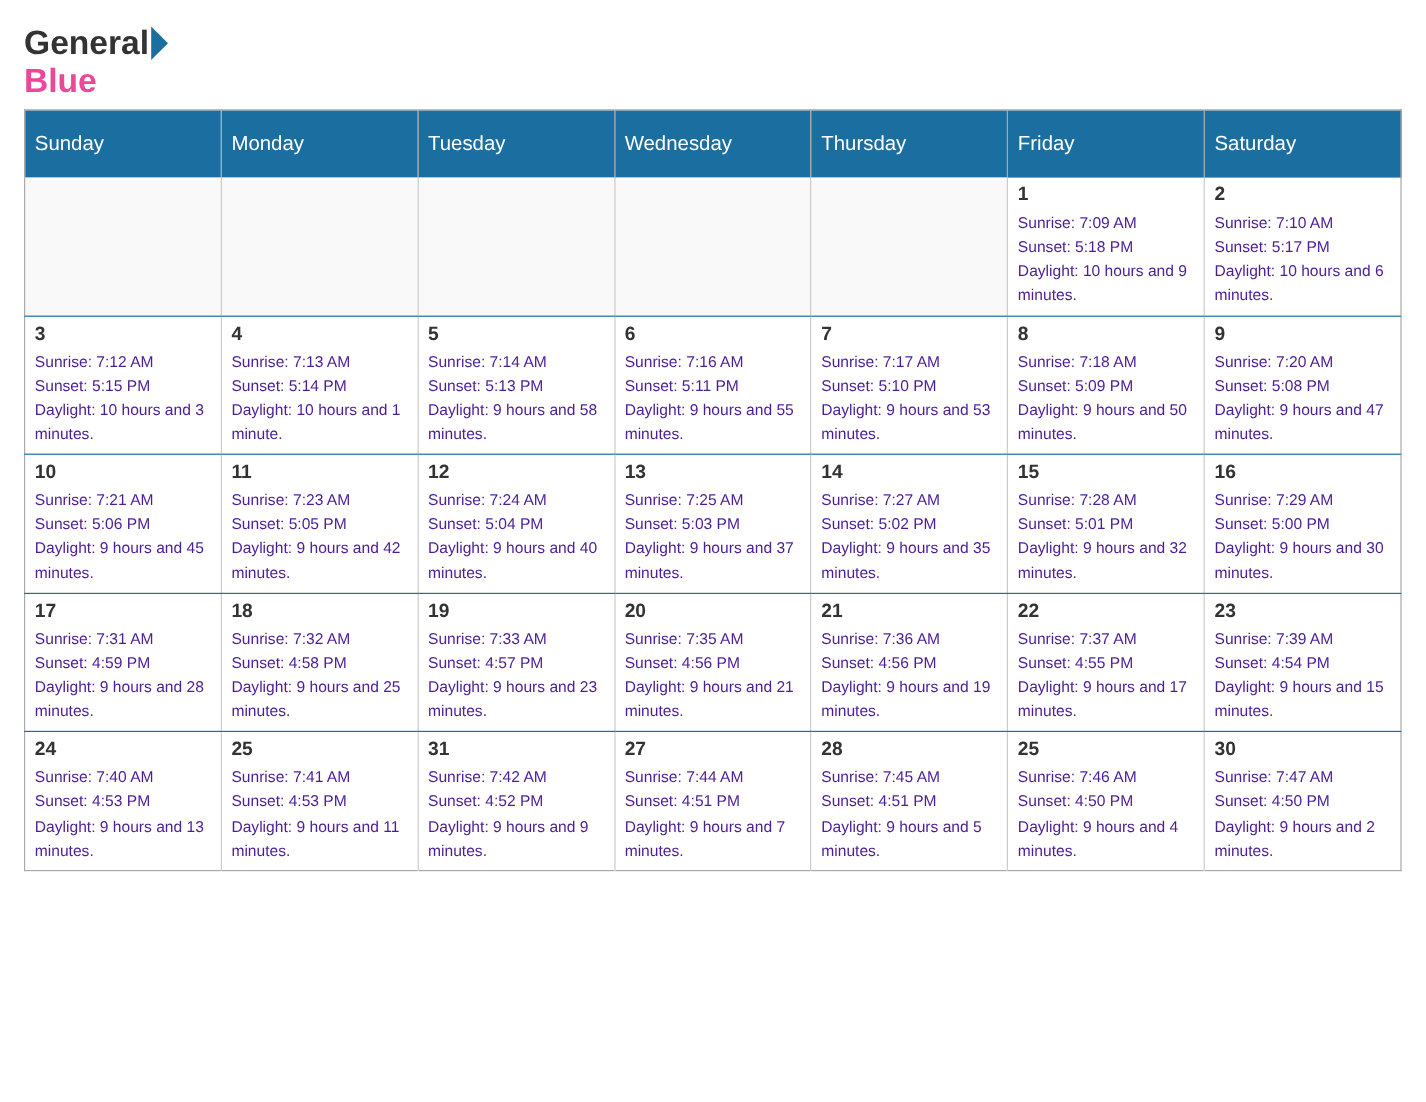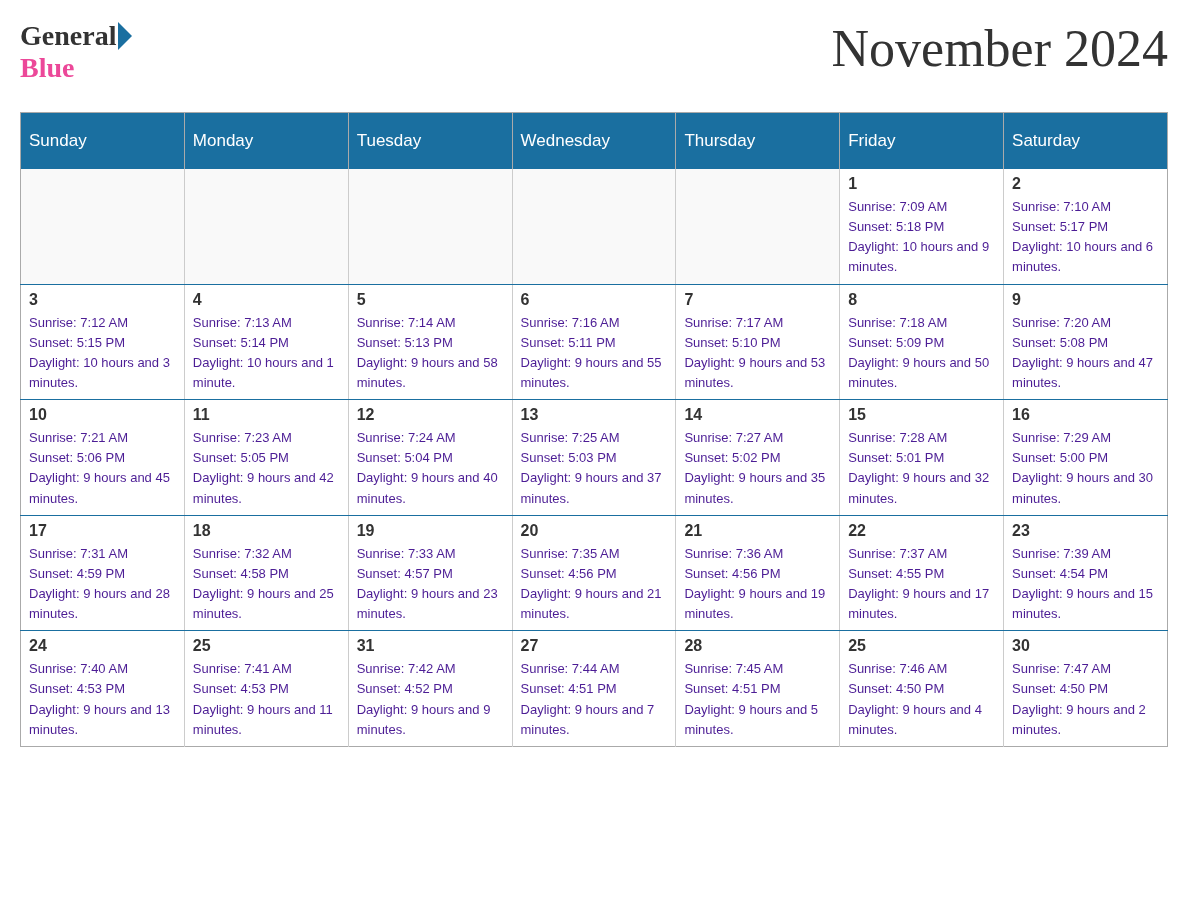--- a/index.html
+++ b/index.html
@@ -7,22 +7,21 @@
       font-family: Arial, sans-serif;
       background: #fff;
       padding: 20px;
       width: 1188px;
       min-height: 918px;
     }
     .header {
       display: flex;
       justify-content: space-between;
       align-items: flex-start;
-      margin-bottom: 28px;
-      font-family: Liberation Serif, serif;
+      margin-bottom: 7px;
     }
     .logo {
       display: flex;
       flex-direction: column;
       align-items: flex-start;
     }
     .logo-text {
       display: flex;
       align-items: center;
       font-size: 28px;
@@ -104,21 +103,20 @@
 
 <div class="header">
   <div class="logo">
     <div class="logo-text">
       <span class="logo-general">General</span>
       <span class="logo-arrow"></span>
     </div>
     <span class="logo-blue">Blue</span>
   </div>
   <div class="title-section">
-    <div class="month-title">November 2024</div>
   </div>
 </div>
 
 <table class="calendar">
   <thead>
     <tr id="header-row">
         <th>Sunday</th>
         <th>Monday</th>
         <th>Tuesday</th>
         <th>Wednesday</th>

